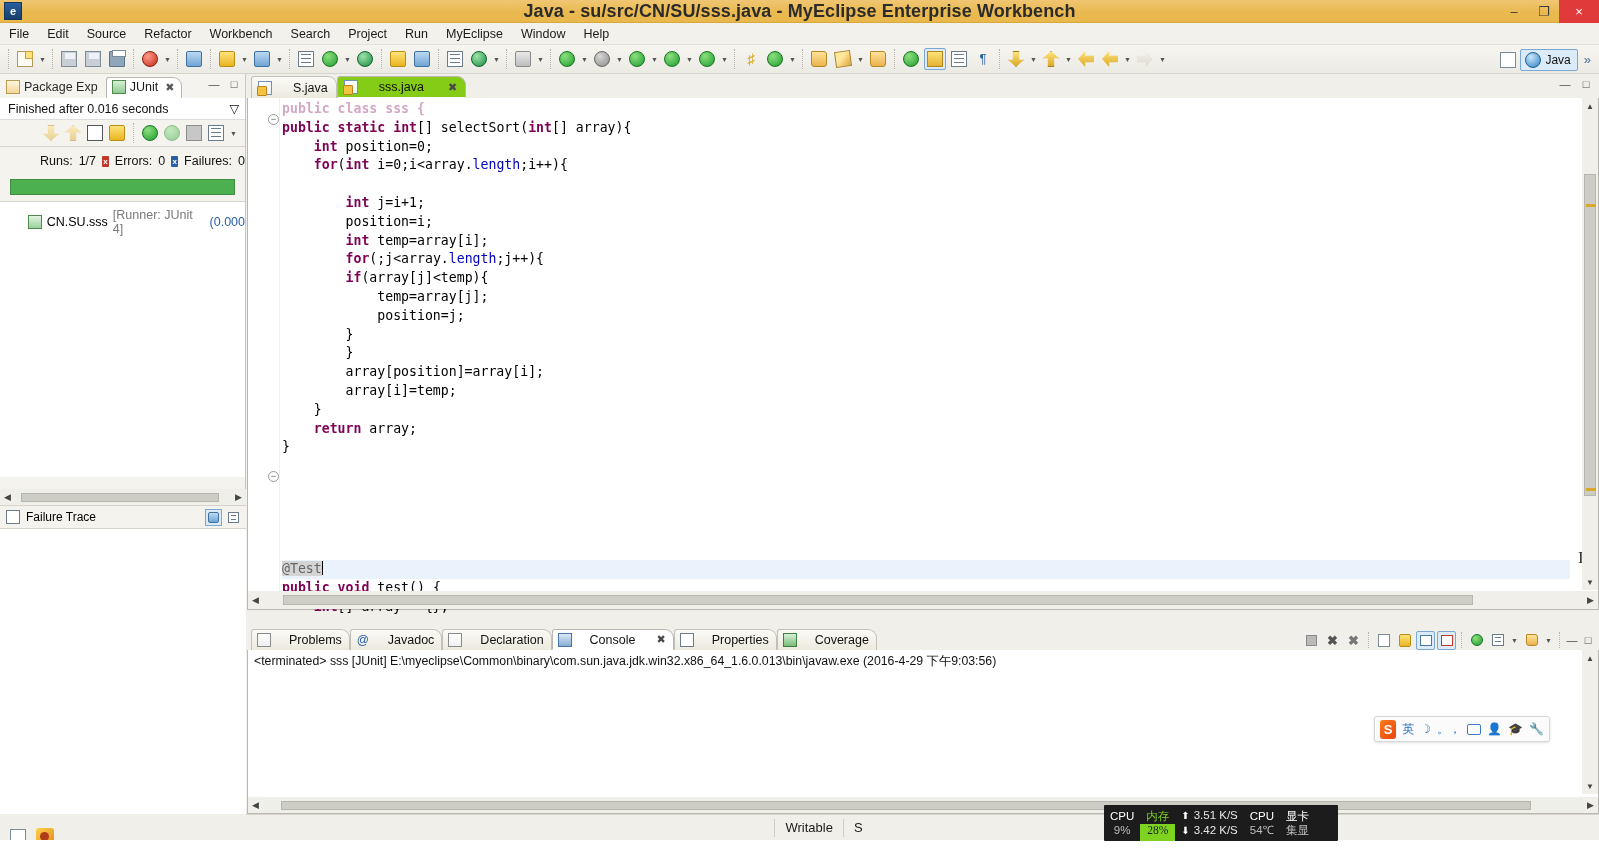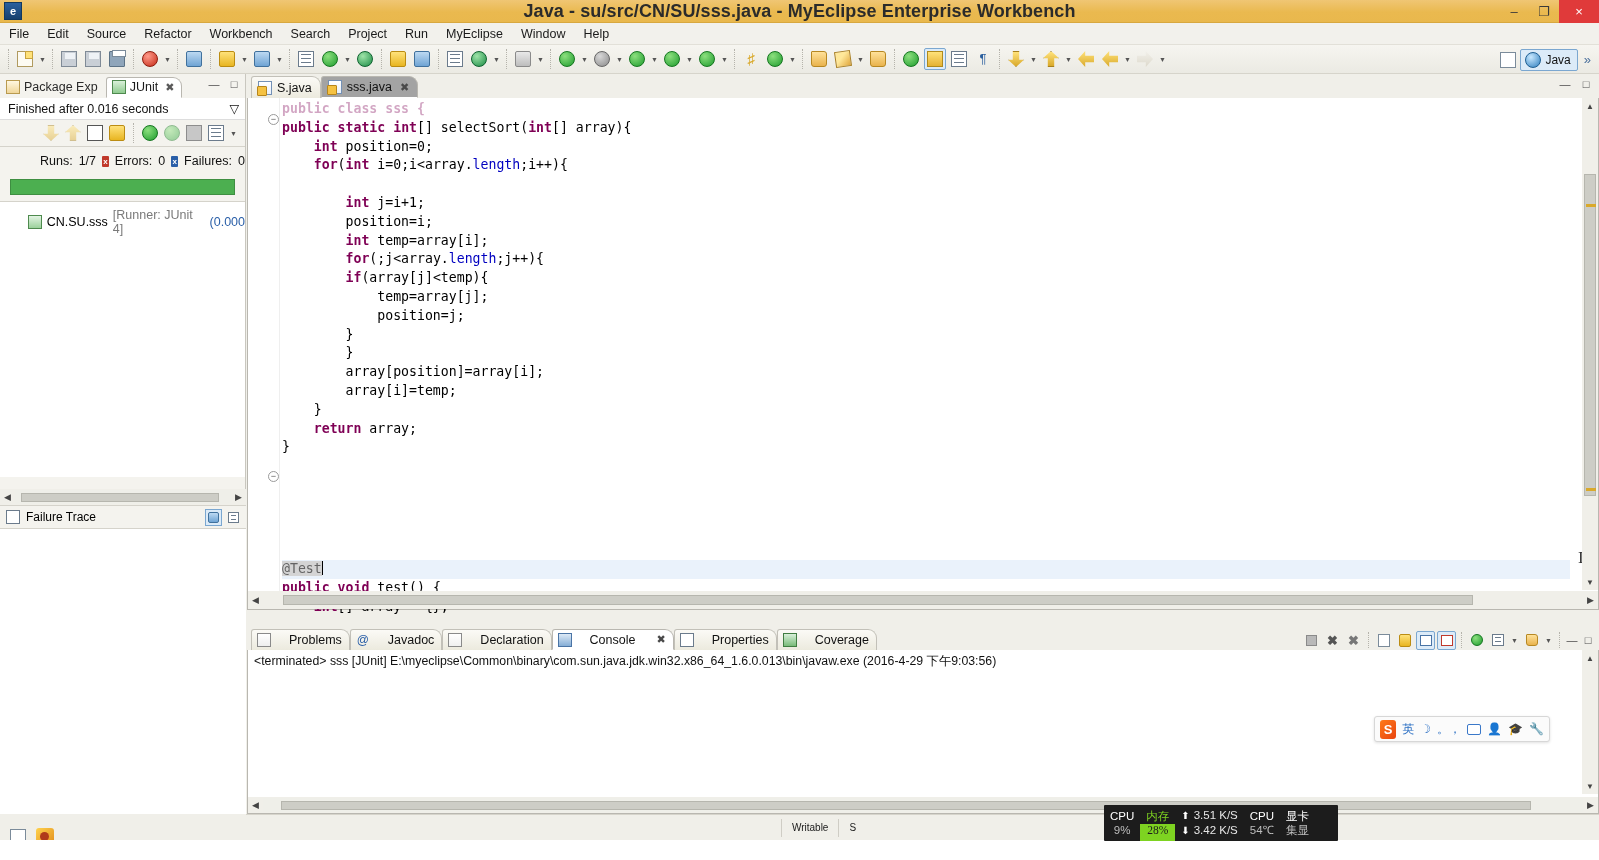--- a/index.html
+++ b/index.html
@@ -176,25 +176,25 @@
 
   .failure-body { position:absolute; left:0; top:455px; width:246px; height:345px; background:#fff; }
 
   
   .editor-area {
     position: absolute; left: 247px; top: 74px; width: 1352px; height: 552px;
     background: #f0efe9;
   }
   .editor-tabs { height: 24px; display: flex; align-items: flex-end; position:relative; padding-left:4px;}
   .etab {
-    display:flex; align-items:center; gap:5px; height:22px; padding: 0 8px 0 6px;
+    display:flex; align-items:center; gap:21px; height:22px; padding: 0 8px 0 6px;
     font-size:12.5px; color:#111; position:relative;
   }
   .etab.inactive { background: linear-gradient(to bottom,#fbfaf6,#eceade); border:1px solid #c2c0b8; border-bottom:none; border-radius:3px 9px 0 0; }
-  .etab.active { background:#a3a3a3; border:1px solid #b9b7b0; border-bottom-color:#fff; border-radius:3px 9px 0 0;}
+  .etab.active { background:#84cc16; border:1px solid #b9b7b0; border-bottom-color:#fff; border-radius:3px 9px 0 0;}
   .etab-ico { width:14px; height:14px; background: linear-gradient(to bottom,#ffffff,#e8f0fb); border:1px solid #7390b5; position:relative;}
   .etab-ico:after { content:''; position:absolute; left:-2px; bottom:-2px; width:8px; height:8px;
     background: #f5c242; border:1px solid #b8861a; border-radius:1px;}
   .etab-close { font-size:11px; color:#4a4a4a; margin-left:3px;}
   .ed-minmax { position:absolute; right:6px; top:3px; display:flex; gap:7px;}
 
   .editor-body {
     position:absolute; left:0; top:24px; width:1352px; height:512px;
     background:#fff; border:1px solid #b9b7b0; border-top:none;
   }
@@ -285,21 +285,21 @@
     background: linear-gradient(135deg,#ff7a1a,#e8440f); color:#fff; font-weight:bold;
     font-size:13px; text-align:center; line-height:19px; }
   .ime-i { font-size:12px; color:#2a6fc4; }
   .ime-kb { width:16px; height:11px; background:#fff; border:1px solid #3a78c9; border-radius:2px;}
 
   
   .statusbar {
     position:absolute; left:0; top:814px; width:1599px; height:26px;
     background:#f0efe9; border-top:1px solid #d6d4cb; display:flex; align-items:center;
   }
-  .sb-cell { padding: 0 10px; font-size:10px; color:#1a1a1a; height:16px; display:flex; align-items:center;}
+  .sb-cell { padding: 0 10px; font-size:13px; color:#1a1a1a; height:16px; display:flex; align-items:center;}
   .sb-div { width:1px; height:18px; background:#cfcdc5; }
   .sb-icon { width:16px; height:16px; margin-left:8px; }
 
   
   .taskbar {
     position:absolute; left:0; top:814px; width:246px; height:46px;
     background:#f0efe9; display:flex; align-items:center; gap:10px; padding-left:10px;
   }
   .tb-ico-a { width:16px; height:16px; background:#fff; border:1px solid #7b8b9a;}
   .tb-ico-b { width:18px; height:18px; background: linear-gradient(135deg,#ffd24d,#e08a1a); border-radius:3px;

